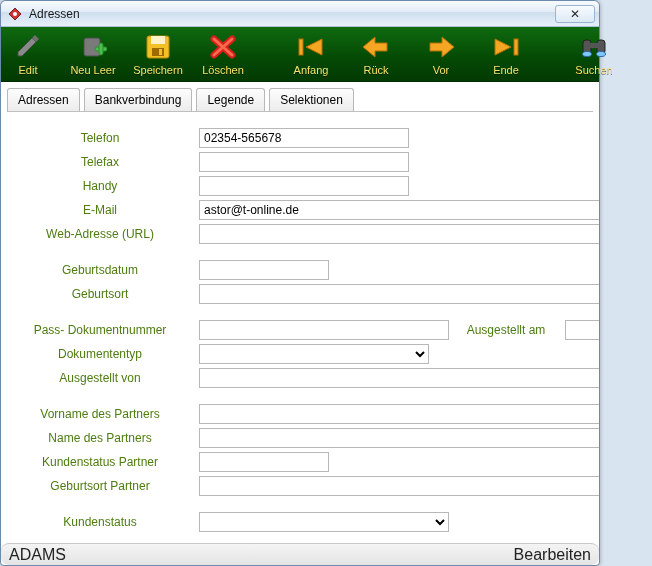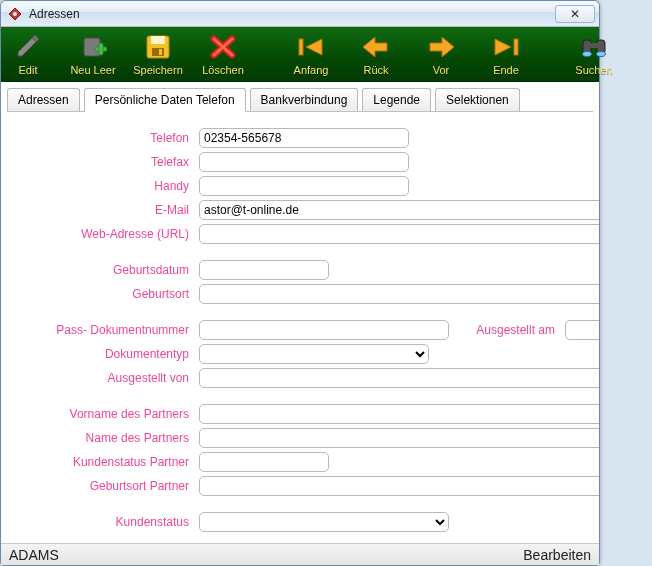--- a/index.html
+++ b/index.html
@@ -114,42 +114,43 @@
     overflow:auto;
     background:#fff;
   }
   .grid {
     display:grid;
     grid-template-columns: 180px 1fr 100px 120px;
     column-gap:8px;
     row-gap:4px;
     align-items:center;
   }
-  .lbl-r { text-align:right; padding-right:2px; color:#ec4899; font-size:12px; }
+  .lbl-r { text-align:center; padding-right:2px; color:#4d7c0f; font-size:12px; }
   .spacer-row { grid-column: 1 / -1; height:8px; }
   input.tf, select.tf, textarea.tf {
     width:100%;
     font: inherit;
     padding: 2px 4px;
     border:1px solid #b8b8b8;
     background:#fff;
-    border-radius:5px;
+    border-radius:0;
     height:20px;
   }
   .c-span3 { grid-column: 2 / 5; }
   .c-short { width:130px !important; }
   .statusbar {
     height:22px;
     border-top:1px solid #c7c7c7;
     background: linear-gradient(#f4f4f4,#e4e4e4);
     display:flex;
     align-items:center;
     padding:0 8px;
-    font-size:14px;
+    font-size:16px;
     color:#222;
+    border-radius:8px;
   }
   .statusbar .spacer{flex:1;}
   svg { display:block; }
 </style>
 </head>
 <body>
 
 <div class="window">
 
   <div class="titlebar">
@@ -261,21 +262,20 @@
             <circle cx="14" cy="13" r="11" fill="#e22" stroke="#8f0e0e"></circle>
             <path d="M9 8 L19 18 M19 8 L9 18" stroke="#fff" stroke-width="4" stroke-linecap="round"></path>
           </svg>
       </span>
       <span class="lbl">Beenden</span>
     </div>
   </div>
 
   <div class="tabstrip">
     <div class="tab">Adressen</div>
-    <div class="tab active">Persönliche Daten Telefon</div>
     <div class="tab">Bankverbindung</div>
     <div class="tab">Legende</div>
     <div class="tab">Selektionen</div>
   </div>
 
   <div class="form-area">
     <div class="grid">
       <div class="lbl-r">Telefon</div>
       <input class="tf" style="grid-column: 2 / 3; width: 210px;" value="02354-565678">
       <div></div>

